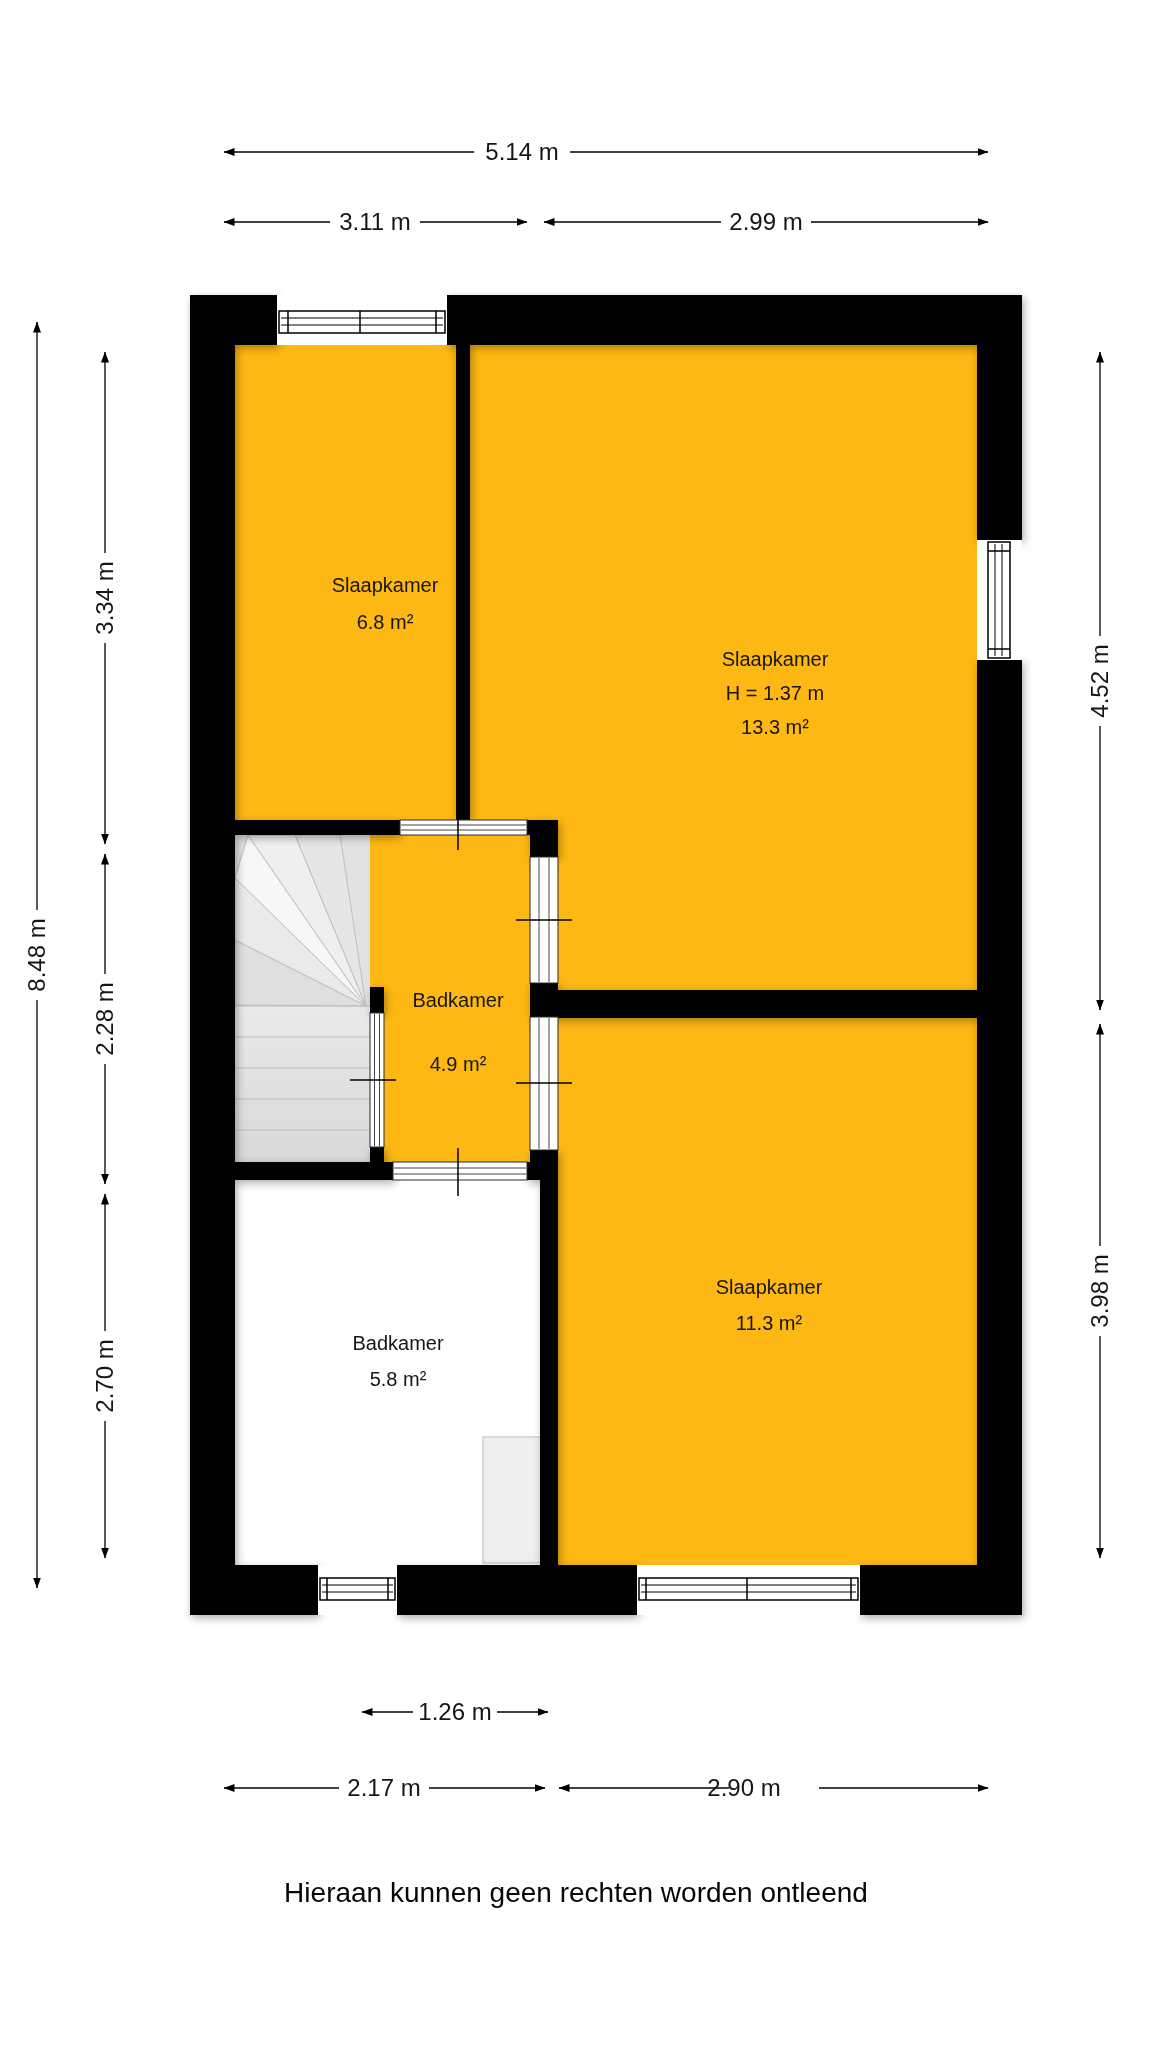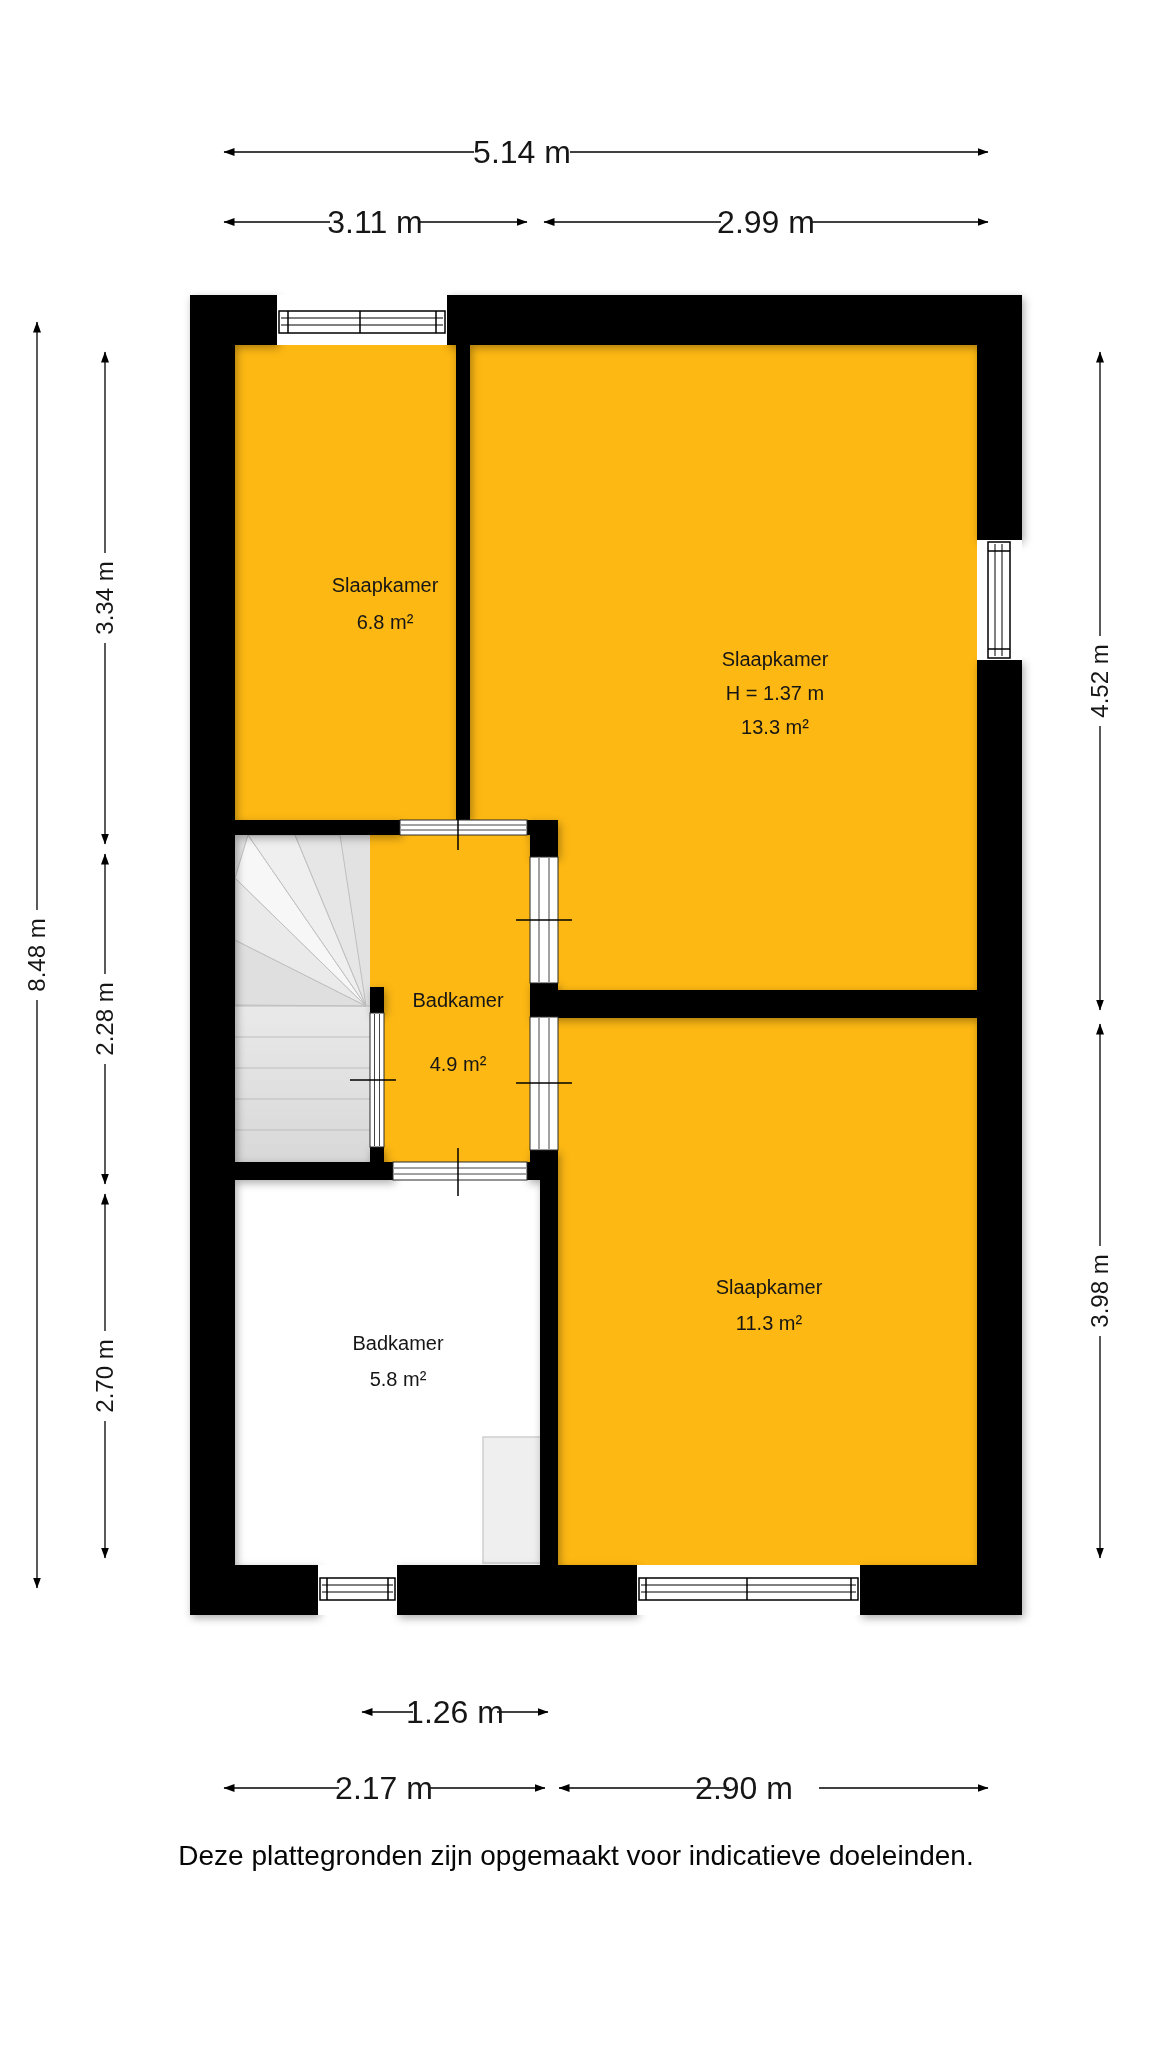--- a/index.html
+++ b/index.html
@@ -3,21 +3,21 @@
 <meta charset="utf-8">
 <style>
   html,body{margin:0;padding:0;background:#fff;}
   #page{position:relative;width:1152px;height:2048px;background:#ffffff;
         font-family:"Liberation Sans", sans-serif;overflow:hidden;}
   #plan-svg{position:absolute;left:0;top:0;}
   .walls{filter:drop-shadow(2px 3px 4px rgba(0,0,0,0.33));}
   .lbl{position:absolute;transform:translate(-50%,-50%);white-space:nowrap;
        color:#161616;text-align:center;}
   .room-label{font-size:20px;}
-  .dim-h{font-size:32px;}
+  .dim-h{font-size:24px;}
   .dim-v{font-size:24px;transform:translate(-50%,-50%) rotate(-90deg);}
   .footer-line{font-size:28px;color:#060606;}
 </style>
 </head>
 <body>
 
 <div id="page">
 
   <svg id="plan-svg" width="1152" height="2048" viewBox="0 0 1152 2048">
     <defs>
@@ -227,15 +227,15 @@
   <div class="lbl dim-v" style="left:105px;top:1019px">2.28 m</div>
   <div class="lbl dim-v" style="left:105px;top:1376px">2.70 m</div>
 
   <div class="lbl dim-v" style="left:1100px;top:681px">4.52 m</div>
   <div class="lbl dim-v" style="left:1100px;top:1291px">3.98 m</div>
 
   <div class="lbl dim-h" style="left:455px;top:1712px">1.26 m</div>
   <div class="lbl dim-h" style="left:384px;top:1788px">2.17 m</div>
   <div class="lbl dim-h" style="left:744px;top:1788px">2.90 m</div>
 
-  <div class="lbl footer-line" style="left:576px;top:1856px">Deze plattegronden zijn opgemaakt voor indicatieve doeleinden.</div>
+  <div class="lbl footer-line" style="left:576px;top:1893px">Hieraan kunnen geen rechten worden ontleend</div>
 
 </div>
 
 </body></html>

